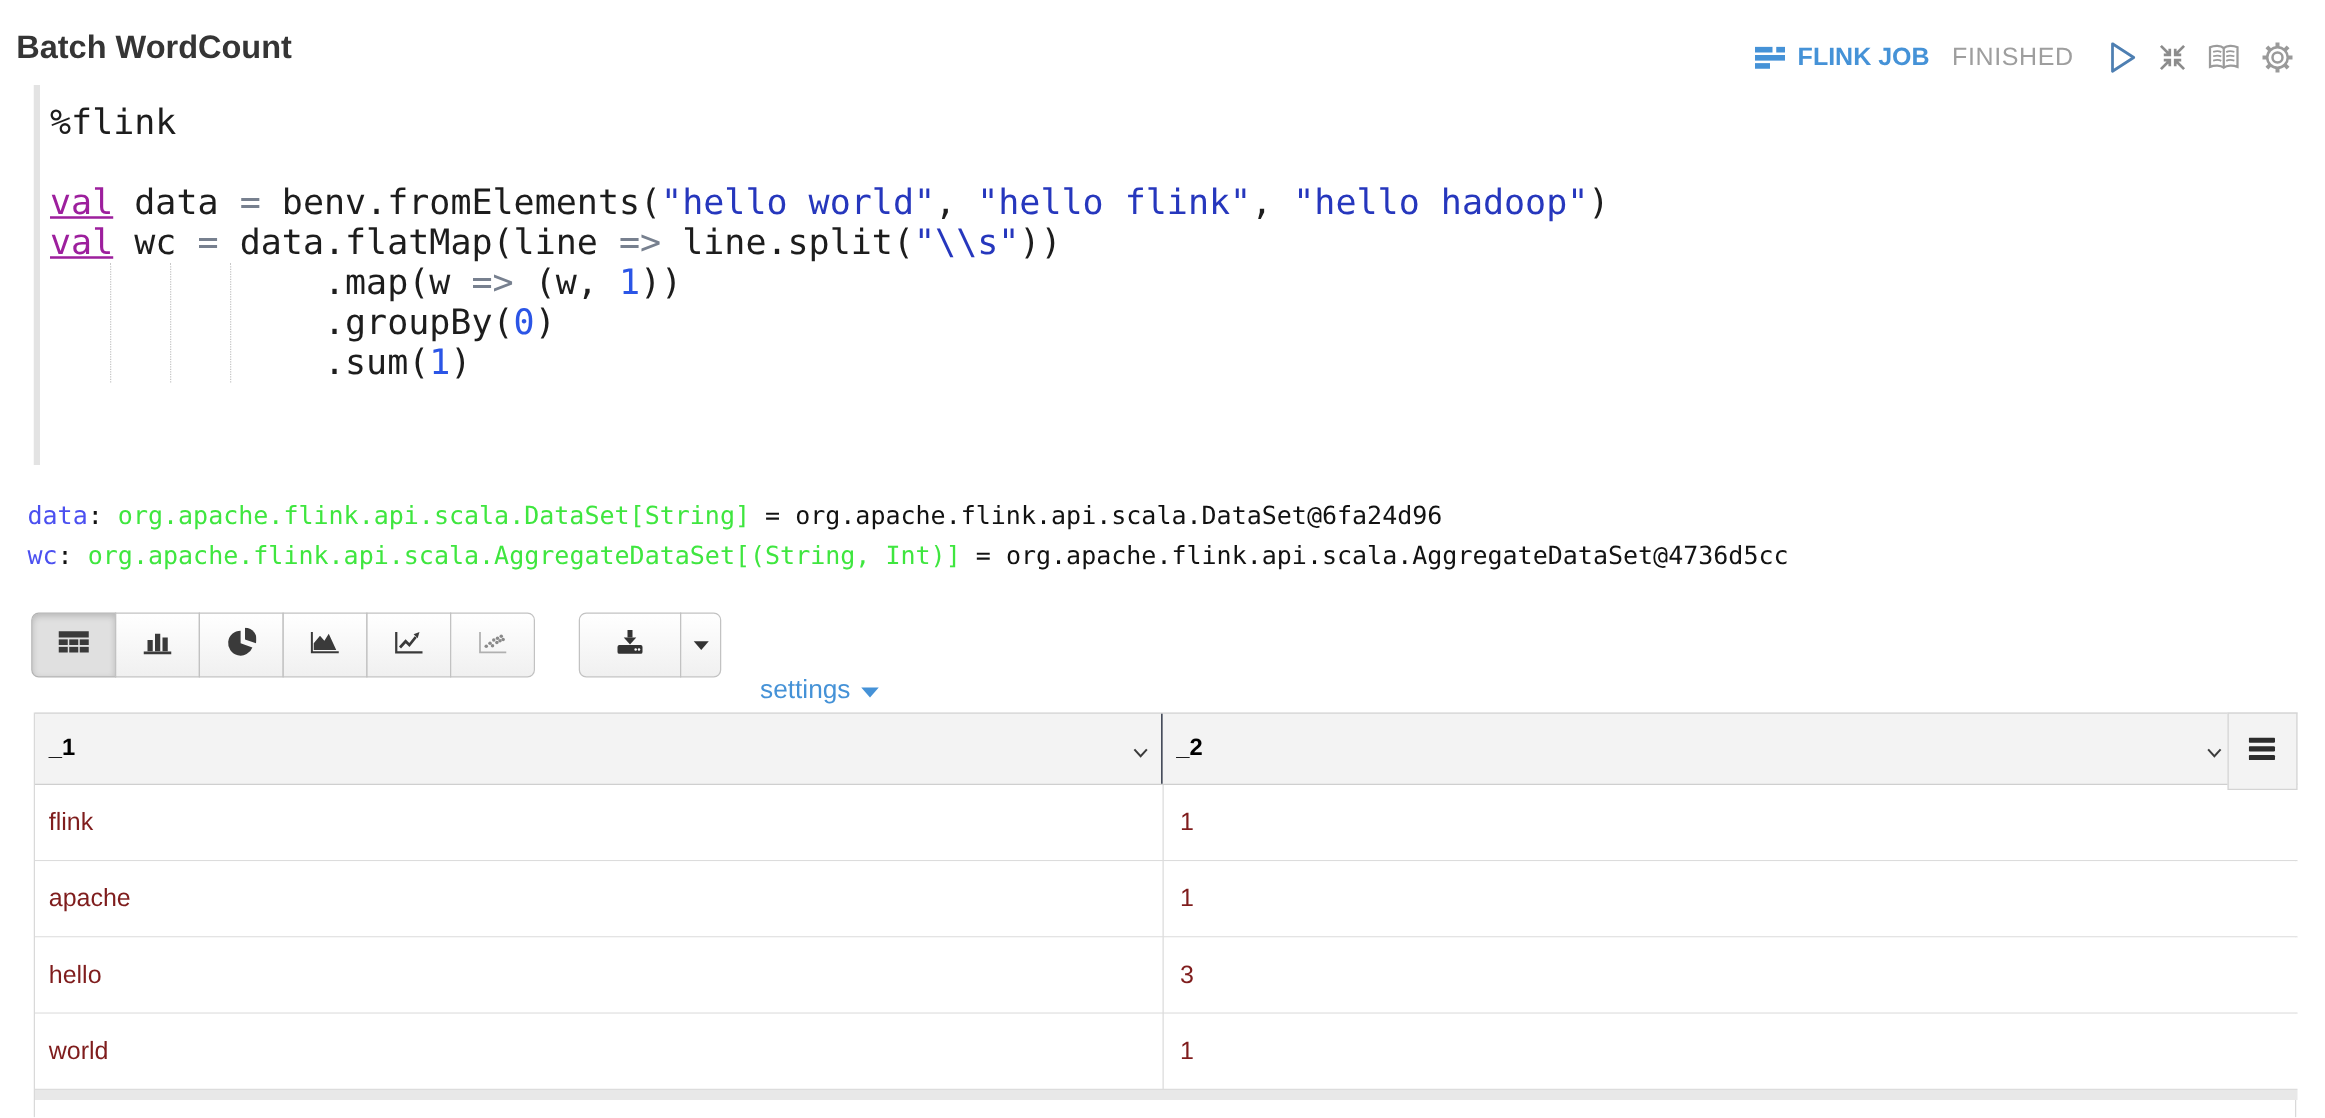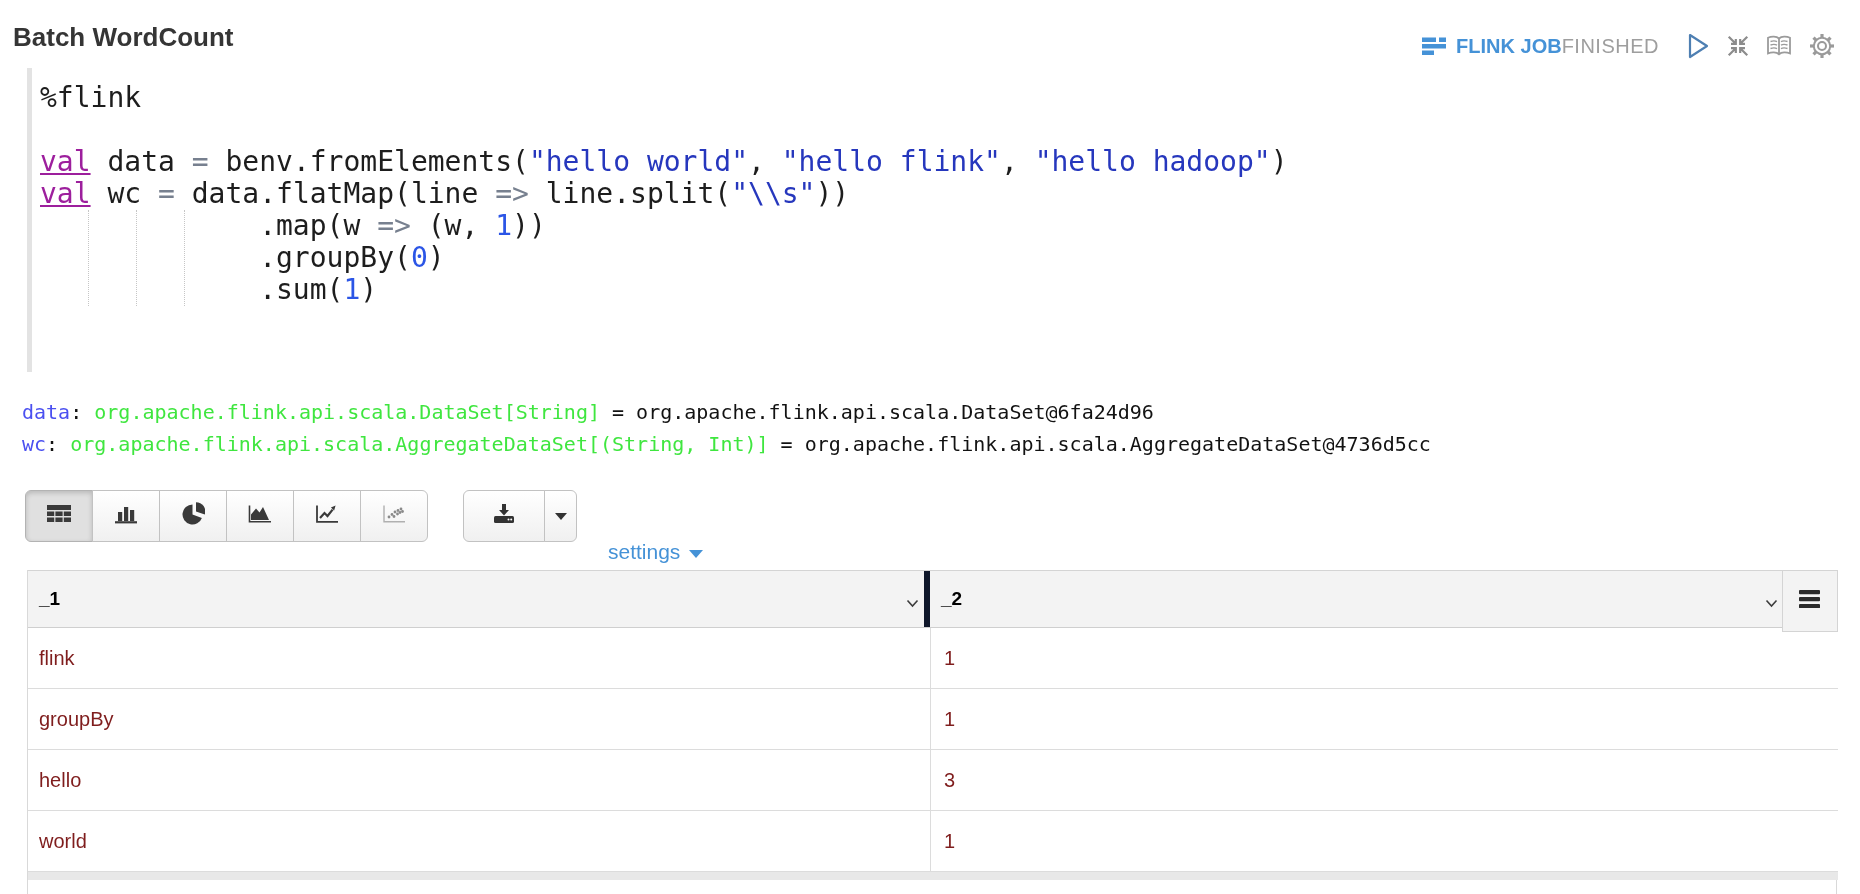--- a/index.html
+++ b/index.html
@@ -13,21 +13,21 @@
   .para-title {
     position:absolute; left:13px; top:22px;
     font-size:26px; font-weight:700; color:#353535;
   }
   .head-right {
     position:absolute; right:24px; top:28px; height:36px;
     display:flex; align-items:center;
   }
   .job-link { display:flex; align-items:center; cursor:pointer; }
   .job-label { font-size:20px; font-weight:700; color:#4592d7; margin-left:8px; }
-  .status-label { font-size:20px; color:#9e9e9e; letter-spacing:.5px; }
+  .status-label { font-size:20px; color:#9e9e9e; letter-spacing:.5px; margin-left:18px; }
   .hicon { display:inline-flex; align-items:center; justify-content:center; cursor:pointer; }
   .hicon + .hicon { margin-left:15px; }
   .hicon.first { margin-left:28px; }
 
   
   .editor-strip {
     position:absolute; left:27px; top:68px; width:5px; height:304px; background:#e3e3e3;
   }
   .code-area {
     position:absolute; left:40px; top:82px; width:1700px;
@@ -94,21 +94,21 @@
     position:absolute; left:27px; top:570px; width:1810px; height:324px;
     border-left:1px solid #d9d9d9; border-right:1px solid #d9d9d9;
     font-family:"Liberation Sans", sans-serif;
   }
   .grid-header {
     position:absolute; left:0; top:0; width:1810px; height:58px;
     background:#f3f3f3; border-top:1px solid #d4d4d4; border-bottom:1px solid #cfcfcf;
     display:flex;
   }
   .hcell { position:relative; height:100%; display:flex; align-items:center; cursor:pointer; }
-  .hcell.c1 { width:902px; border-right:6px solid #0f172a; }
+  .hcell.c1 { width:902px; border-right:1px solid #0f172a; }
   .hcell.c2 { flex:1; }
   .hlabel { font-size:19px; font-weight:700; color:#000; padding-left:11px; }
   .hchev { position:absolute; top:23px; cursor:pointer; }
   .hchev.ch1 { left:878px; }
   .hchev.ch2 { right:60px; }
   .grid-menu-box {
     position:absolute; left:1754px; top:0; width:56px; height:62px;
     background:#f3f3f3; border:1px solid #d4d4d4;
     display:flex; align-items:center; justify-content:center;
     cursor:pointer; z-index:3;
@@ -319,21 +319,21 @@
           <rect x="0" y="14" width="21" height="4.2" rx="1"></rect>
         </svg>
       </span>
     </div>
     <div class="grid-rows" id="table-rows">
         <div class="trow">
           <div class="tcell c1">flink</div>
           <div class="tcell c2">1</div>
         </div>
         <div class="trow">
-          <div class="tcell c1">groupBy</div>
+          <div class="tcell c1">apache</div>
           <div class="tcell c2">1</div>
         </div>
         <div class="trow">
           <div class="tcell c1">hello</div>
           <div class="tcell c2">3</div>
         </div>
         <div class="trow">
           <div class="tcell c1">world</div>
           <div class="tcell c2">1</div>
         </div>

